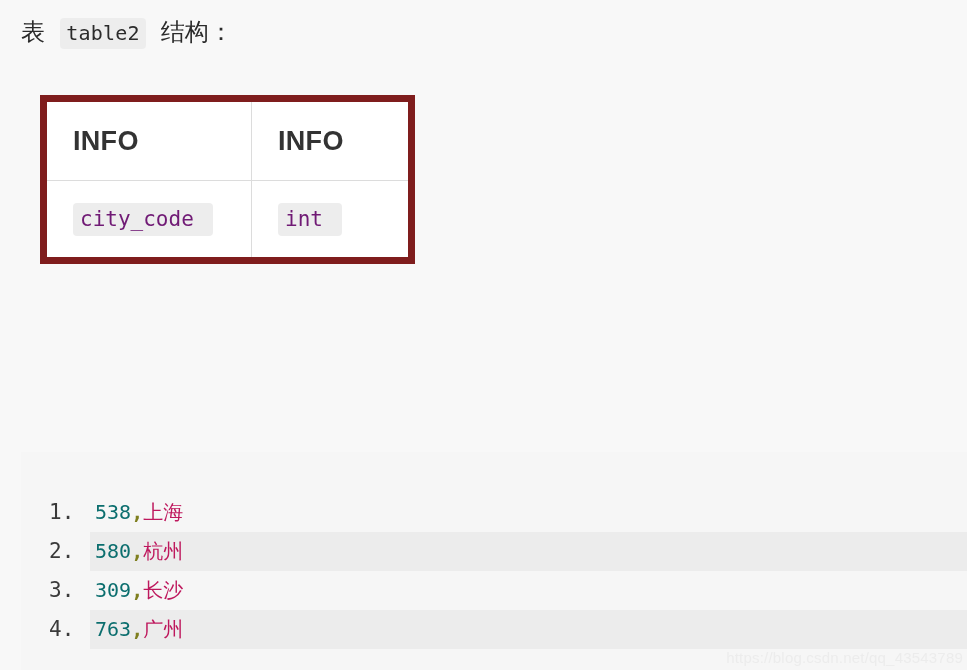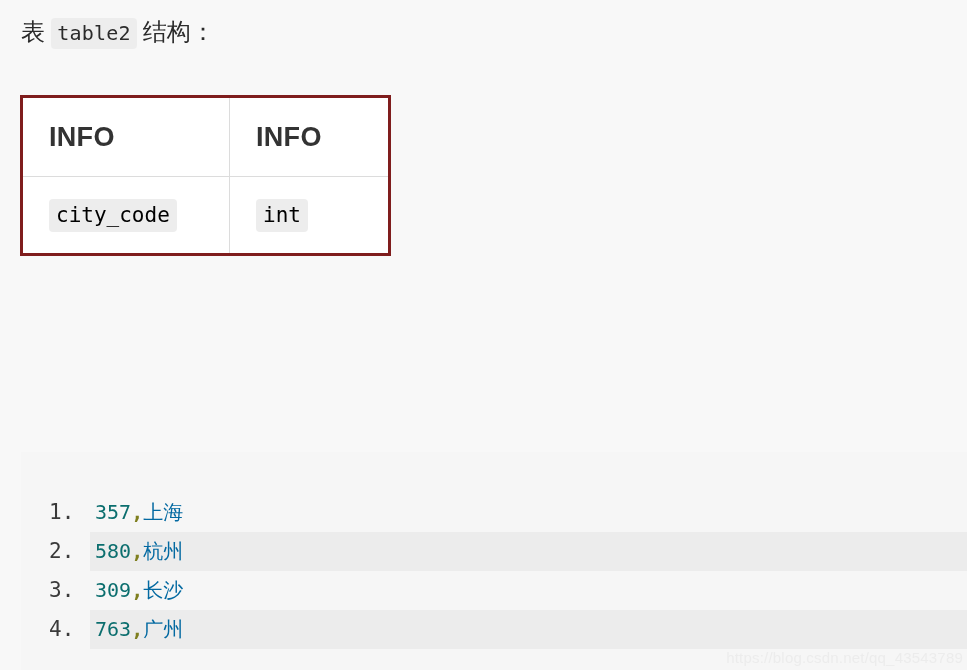--- a/index.html
+++ b/index.html
@@ -44,35 +44,36 @@
   }
 
   
   code.chip {
     font-family: "DejaVu Sans Mono", "Liberation Mono", monospace;
     background: #ededed;
     color: #2b2b2b;
     font-size: 20px;
     padding: 3px 6px 4px 6px;
     border-radius: 4px;
-    margin: 0 6px;
+    margin: 0 15px;
     white-space: pre;
   }
 
   
   .tbl-wrap {
     position: absolute;
     left: 20px;
     top: 95px;
   }
   table.schema {
     border-collapse: collapse;
     background: #ffffff;
-    border: 3px solid #7f1d1d;
+    border: 7px solid #7f1d1d;
     table-layout: fixed;
+    margin-left: 20px;
   }
   table.schema th,
   table.schema td {
     border: 1px solid #dcdcdc;
     padding: 0;
     text-align: left;
     vertical-align: middle;
   }
   table.schema th {
     background: #ffffff;
@@ -93,23 +94,23 @@
   }
   .td-inner {
     padding-left: 26px;
   }
   table.schema tr.zebra td {
     background: #f8f8f8;
   }
   code.cellchip {
     font-family: "DejaVu Sans Mono", "Liberation Mono", monospace;
     background: #ededed;
-    color: #000000;
+    color: #701a75;
     font-size: 21px;
-    padding: 4px 7px 5px 7px;
+    padding: 4px 19px 5px 7px;
     border-radius: 4px;
     white-space: pre;
   }
 
   
   .codeblock {
     position: absolute;
     left: 21px;
     top: 452px;
     width: 946px;
@@ -154,21 +155,21 @@
     top: 0;
     right: 0;
     height: 39px;
     padding-left: 5px;
     box-sizing: border-box;
   }
   .tok-num {
     color: #0b6e6e;
   }
   .tok-text {
-    color: #0369a1;
+    color: #be185d;
     font-family: Liberation Serif, serif;
   }
   .tok-comma {
     color: #7f7f1f;
     font-weight: bold;
   }
 
   
   .watermark {
     position: absolute;
@@ -222,21 +223,21 @@
         </tr>
       </tbody>
     </table>
   </div>
 
 
   <div class="codeblock">
     <ol class="codelines">
       <li>
         <span class="line-no">1.</span>
-        <span class="line-body"><span class="tok-num">357</span><span class="tok-comma">,</span><span class="tok-text">上海</span></span>
+        <span class="line-body"><span class="tok-num">538</span><span class="tok-comma">,</span><span class="tok-text">上海</span></span>
       </li>
       <li class="alt">
         <span class="line-no">2.</span>
         <span class="line-body"><span class="tok-num">580</span><span class="tok-comma">,</span><span class="tok-text">杭州</span></span>
       </li>
       <li>
         <span class="line-no">3.</span>
         <span class="line-body"><span class="tok-num">309</span><span class="tok-comma">,</span><span class="tok-text">长沙</span></span>
       </li>
       <li class="alt">

